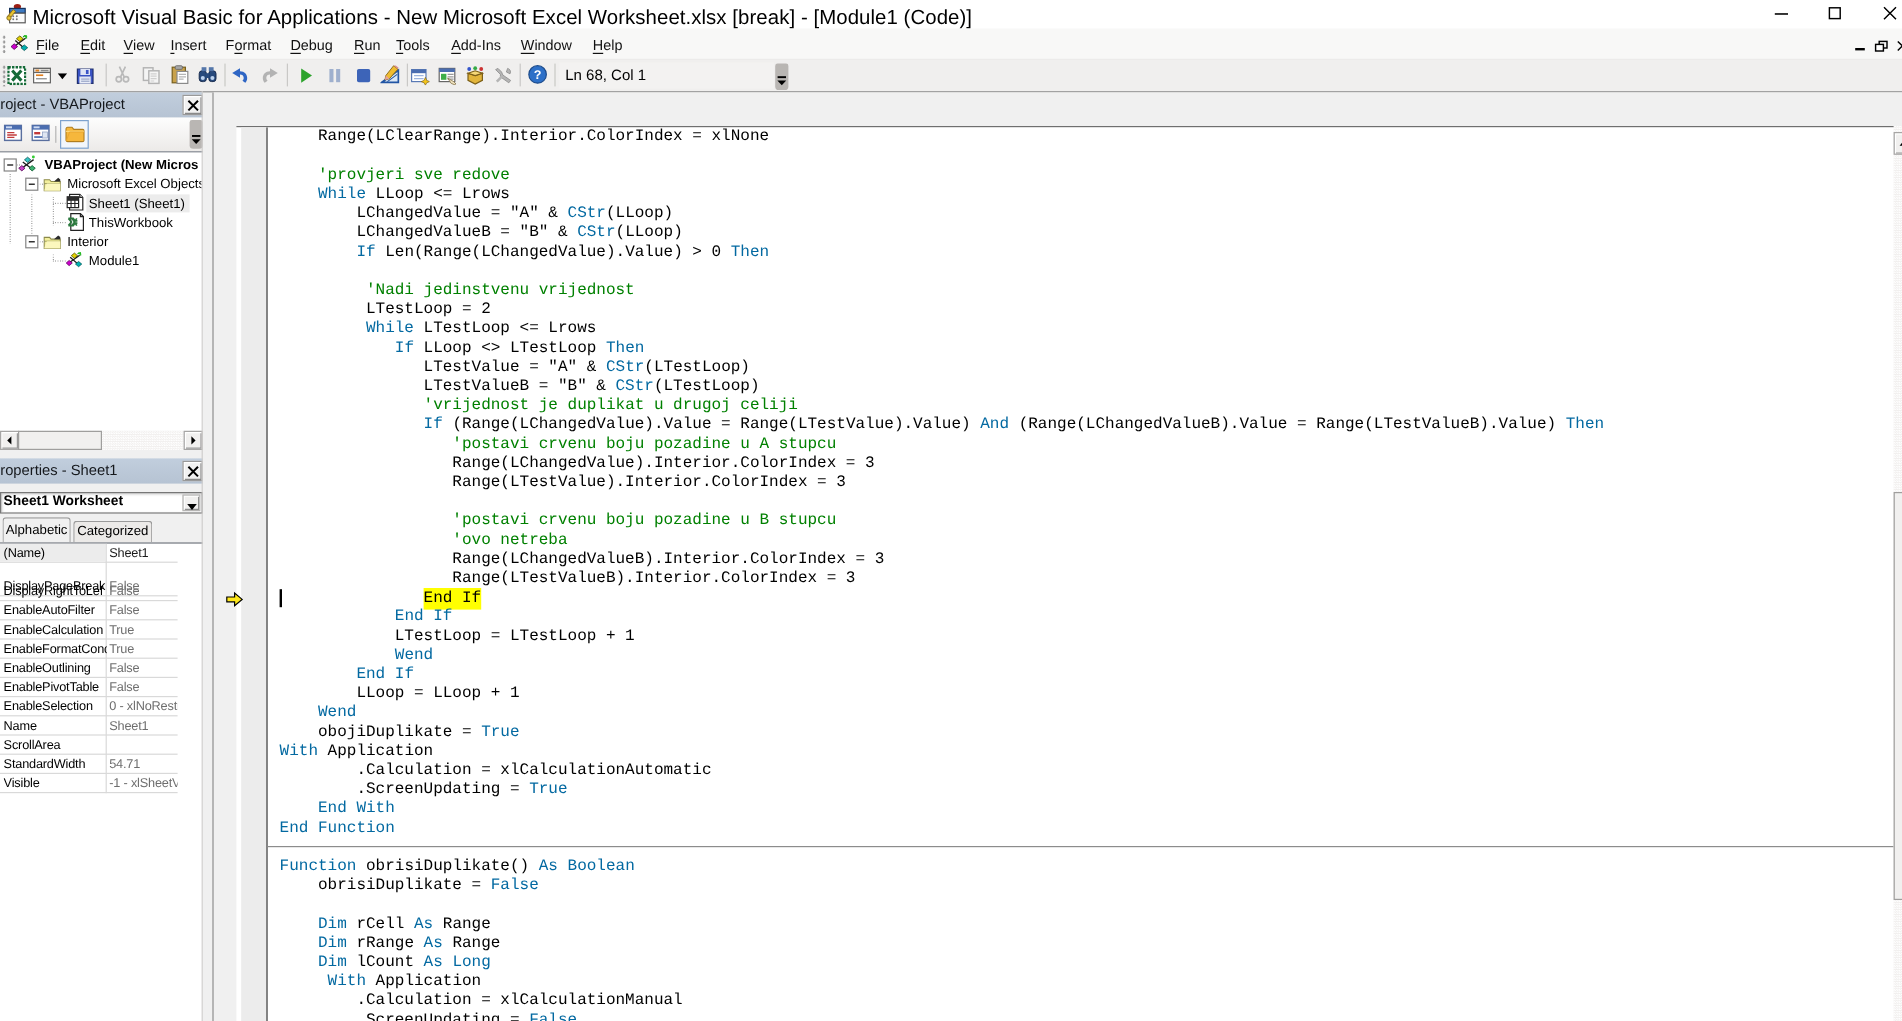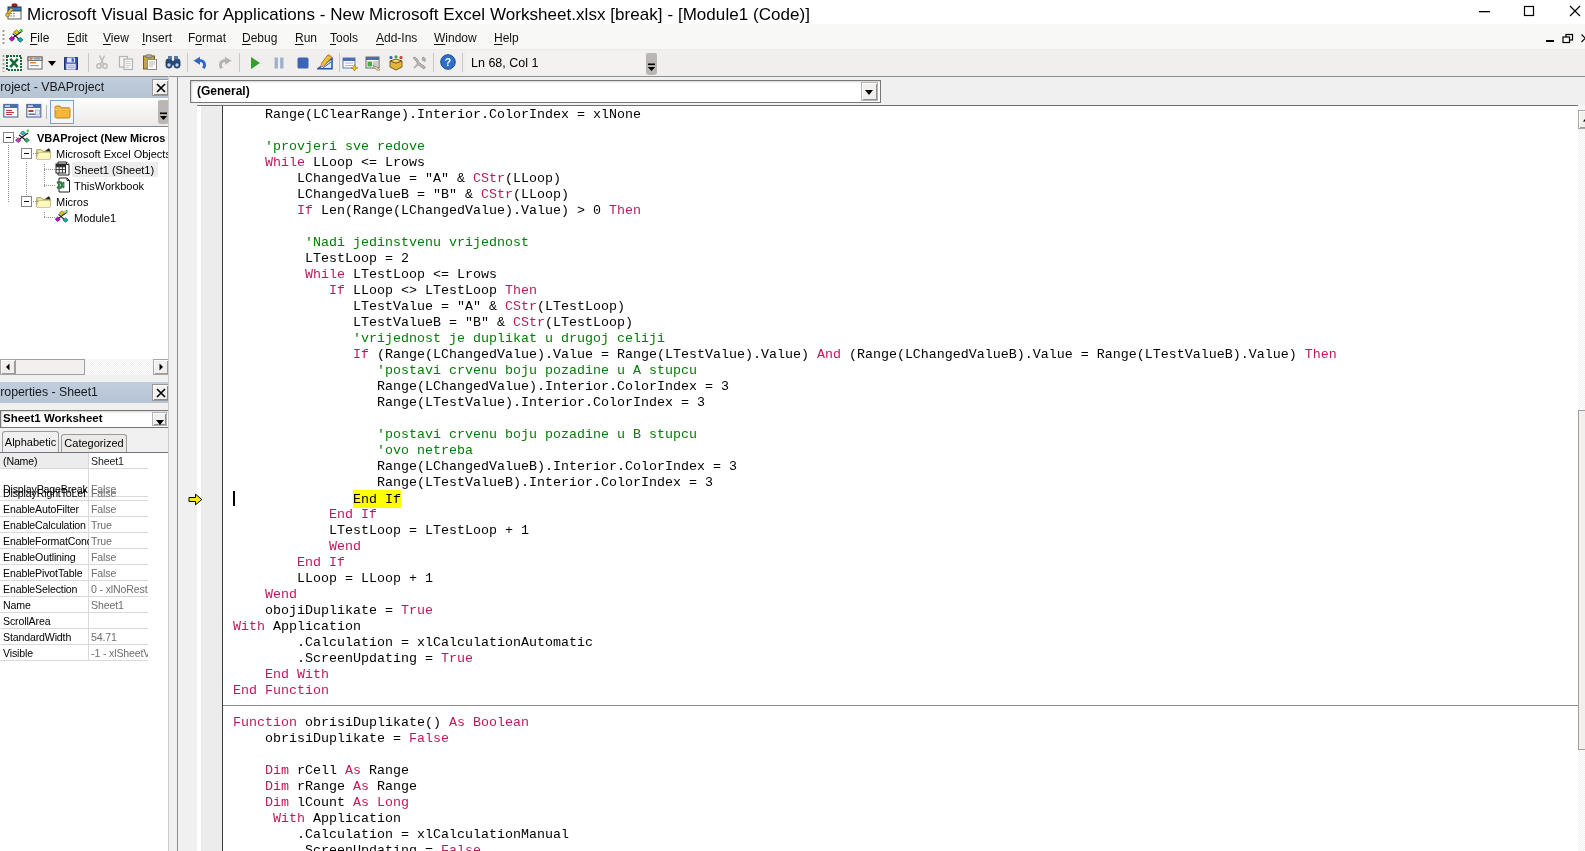--- a/index.html
+++ b/index.html
@@ -35,21 +35,21 @@
 .tab{position:absolute;font-size:11px;color:#000;background:#f0f0f0;border:1px solid #9a9a9a;border-bottom:none;border-radius:3px 3px 0 0;text-align:center}
 #codewin{position:absolute;left:177px;top:77px;width:1408px;height:774px;background:#f0f0f0;border-left:1px solid #8f8f8f}
 .combo{position:absolute;height:23px;background:#fff;border:1px solid #777;box-shadow:inset 1px 1px 2px rgba(0,0,0,.18)}
 .combo .ct{position:absolute;left:6px;top:3px;font-size:12px;font-weight:700;color:#000;white-space:nowrap}
 .cbtn{position:absolute;top:1px;width:17px;height:19px;background:#f1f0ef;border:1px solid #b5b4b3;box-shadow:inset 1px 1px 0 #fff,inset -1px -1px 0 #909090}
 .cbtn:after{content:"";position:absolute;left:3px;top:7px;border:4.5px solid transparent;border-top:5px solid #000}
 #codearea{position:absolute;left:19px;top:28px;width:1399px;height:746px;background:#fff;border-top:1px solid #6f6f6f;overflow:hidden}
 #margin{position:absolute;left:4px;top:0;width:22px;height:745px;background:#ececec;border-right:1px solid #3c3c3c}
 #codetext{position:absolute;left:36px;top:1px;font-family:"Liberation Mono",monospace;font-size:13.34px;line-height:16px;color:#000;white-space:pre}
 .cl{height:16px}
-.cl b{color:#be185d;font-weight:400}
+.cl b{color:#0369a1;font-weight:400}
 .cl i{color:#008000;font-style:normal}
 .cl em{background:#ffff00;color:#000;font-style:normal;padding:1.5px 0}
 #procsep{position:absolute;left:26px;top:599px;width:1373px;height:1px;background:#8c8c8c}
 #caret{position:absolute;left:36px;top:385px;width:2px;height:15px;background:#000}
 </style></head>
 <body>
 <div id="titlebar">
 <svg class="abs" style="left:5px;top:3px" width="17" height="17" viewBox="0 0 17 17">
 <ellipse cx="9.5" cy="2.5" rx="3" ry="2.2" fill="#9c1f13"></ellipse>
 <rect x="3" y="4" width="13" height="4" fill="#3d7ac2" stroke="#16325c" stroke-width="1"></rect>
@@ -311,21 +311,21 @@
       <i></i>
     </div>
 <div class="ebox" style="left:21px;top:196px">
       <i></i>
     </div>
 <div class="trow" style="left:37px;top:130px;font-weight:700">VBAProject (New Micros</div>
 <div class="trow" style="left:56px;top:146px">Microsoft Excel Objects</div>
 <div class="abs" style="left:72px;top:162px;width:86px;height:15px;background:#ececec"></div>
 <div class="trow" style="left:74px;top:162px">Sheet1 (Sheet1)</div>
 <div class="trow" style="left:74px;top:178px">ThisWorkbook</div>
-<div class="trow" style="left:56px;top:194px">Micros</div>
+<div class="trow" style="left:56px;top:194px">Interior</div>
 <div class="trow" style="left:74px;top:210px">Module1</div>
 </div>
 
 <div class="strack" style="left:0px;top:359px;width:169px;height:16px"></div>
 <div class="sbtn" style="left:0px;top:359px;width:16px;height:16px"></div>
 <svg class="abs" style="left:4px;top:363px" width="8" height="8" viewBox="0 0 8 8">
     <path d="M5.5 0.5 L2 4 L5.5 7.5 Z" fill="#000"></path>
   </svg>
 <div class="sbtn" style="left:153px;top:359px;width:16px;height:16px"></div>
 <svg class="abs" style="left:157px;top:363px" width="8" height="8" viewBox="0 0 8 8">
@@ -399,24 +399,20 @@
     </div>
     <div class="prow" style="top:192px">
       <span class="n">Visible</span>
       <span class="v" style="color:#6e6e6e">-1 - xlSheetVisible</span>
     </div>
 <div class="abs" style="left:88px;top:0;width:1px;height:208px;background:#d9d9d9"></div>
 </div>
 <div class="abs" style="left:168px;top:76px;width:1px;height:775px;background:#cfcecd"></div>
 
 <div id="codewin">
- <div class="combo" style="left:12px;top:3px;width:691px">
-      <span class="ct">(General)</span>
-      <div class="cbtn" style="left:670px"></div>
-    </div>
  <div id="codearea">
    <div id="margin"></div>
    <div id="codetext"><div class="cl">    Range(LClearRange).Interior.ColorIndex = xlNone</div><div class="cl"></div><div class="cl">    <i>'provjeri sve redove</i></div><div class="cl">    <b>While</b> LLoop &lt;= Lrows</div><div class="cl">        LChangedValue = "A" &amp; <b>CStr</b>(LLoop)</div><div class="cl">        LChangedValueB = "B" &amp; <b>CStr</b>(LLoop)</div><div class="cl">        <b>If</b> Len(Range(LChangedValue).Value) &gt; 0 <b>Then</b></div><div class="cl"></div><div class="cl">         <i>'Nadi jedinstvenu vrijednost</i></div><div class="cl">         LTestLoop = 2</div><div class="cl">         <b>While</b> LTestLoop &lt;= Lrows</div><div class="cl">            <b>If</b> LLoop &lt;&gt; LTestLoop <b>Then</b></div><div class="cl">               LTestValue = "A" &amp; <b>CStr</b>(LTestLoop)</div><div class="cl">               LTestValueB = "B" &amp; <b>CStr</b>(LTestLoop)</div><div class="cl">               <i>'vrijednost je duplikat u drugoj celiji</i></div><div class="cl">               <b>If</b> (Range(LChangedValue).Value = Range(LTestValue).Value) <b>And</b> (Range(LChangedValueB).Value = Range(LTestValueB).Value) <b>Then</b></div><div class="cl">                  <i>'postavi crvenu boju pozadine u A stupcu</i></div><div class="cl">                  Range(LChangedValue).Interior.ColorIndex = 3</div><div class="cl">                  Range(LTestValue).Interior.ColorIndex = 3</div><div class="cl"></div><div class="cl">                  <i>'postavi crvenu boju pozadine u B stupcu</i></div><div class="cl">                  <i>'ovo netreba</i></div><div class="cl">                  Range(LChangedValueB).Interior.ColorIndex = 3</div><div class="cl">                  Range(LTestValueB).Interior.ColorIndex = 3</div><div class="cl">               <em>End If</em></div><div class="cl">            <b>End If</b></div><div class="cl">            LTestLoop = LTestLoop + 1</div><div class="cl">            <b>Wend</b></div><div class="cl">        <b>End If</b></div><div class="cl">        LLoop = LLoop + 1</div><div class="cl">    <b>Wend</b></div><div class="cl">    obojiDuplikate = <b>True</b></div><div class="cl"><b>With</b> Application</div><div class="cl">        .Calculation = xlCalculationAutomatic</div><div class="cl">        .ScreenUpdating = <b>True</b></div><div class="cl">    <b>End With</b></div><div class="cl"><b>End Function</b></div><div class="cl"></div><div class="cl"><b>Function</b> obrisiDuplikate() <b>As Boolean</b></div><div class="cl">    obrisiDuplikate = <b>False</b></div><div class="cl"></div><div class="cl">    <b>Dim</b> rCell <b>As</b> Range</div><div class="cl">    <b>Dim</b> rRange <b>As</b> Range</div><div class="cl">    <b>Dim</b> lCount <b>As Long</b></div><div class="cl">     <b>With</b> Application</div><div class="cl">        .Calculation = xlCalculationManual</div><div class="cl">        .ScreenUpdating = <b>False</b></div></div>
    <div id="procsep"></div>
    <div id="caret"></div>
  </div>
 </div>
 <svg class="abs" style="left:188px;top:493px" width="15" height="13" viewBox="0 0 15 13">
 <path d="M1 4.5 L7.5 4.5 L7.5 1.2 L13.8 6.5 L7.5 11.8 L7.5 8.5 L1 8.5 Z" fill="#ffe81a" stroke="#000" stroke-width="1"></path>
   </svg>

